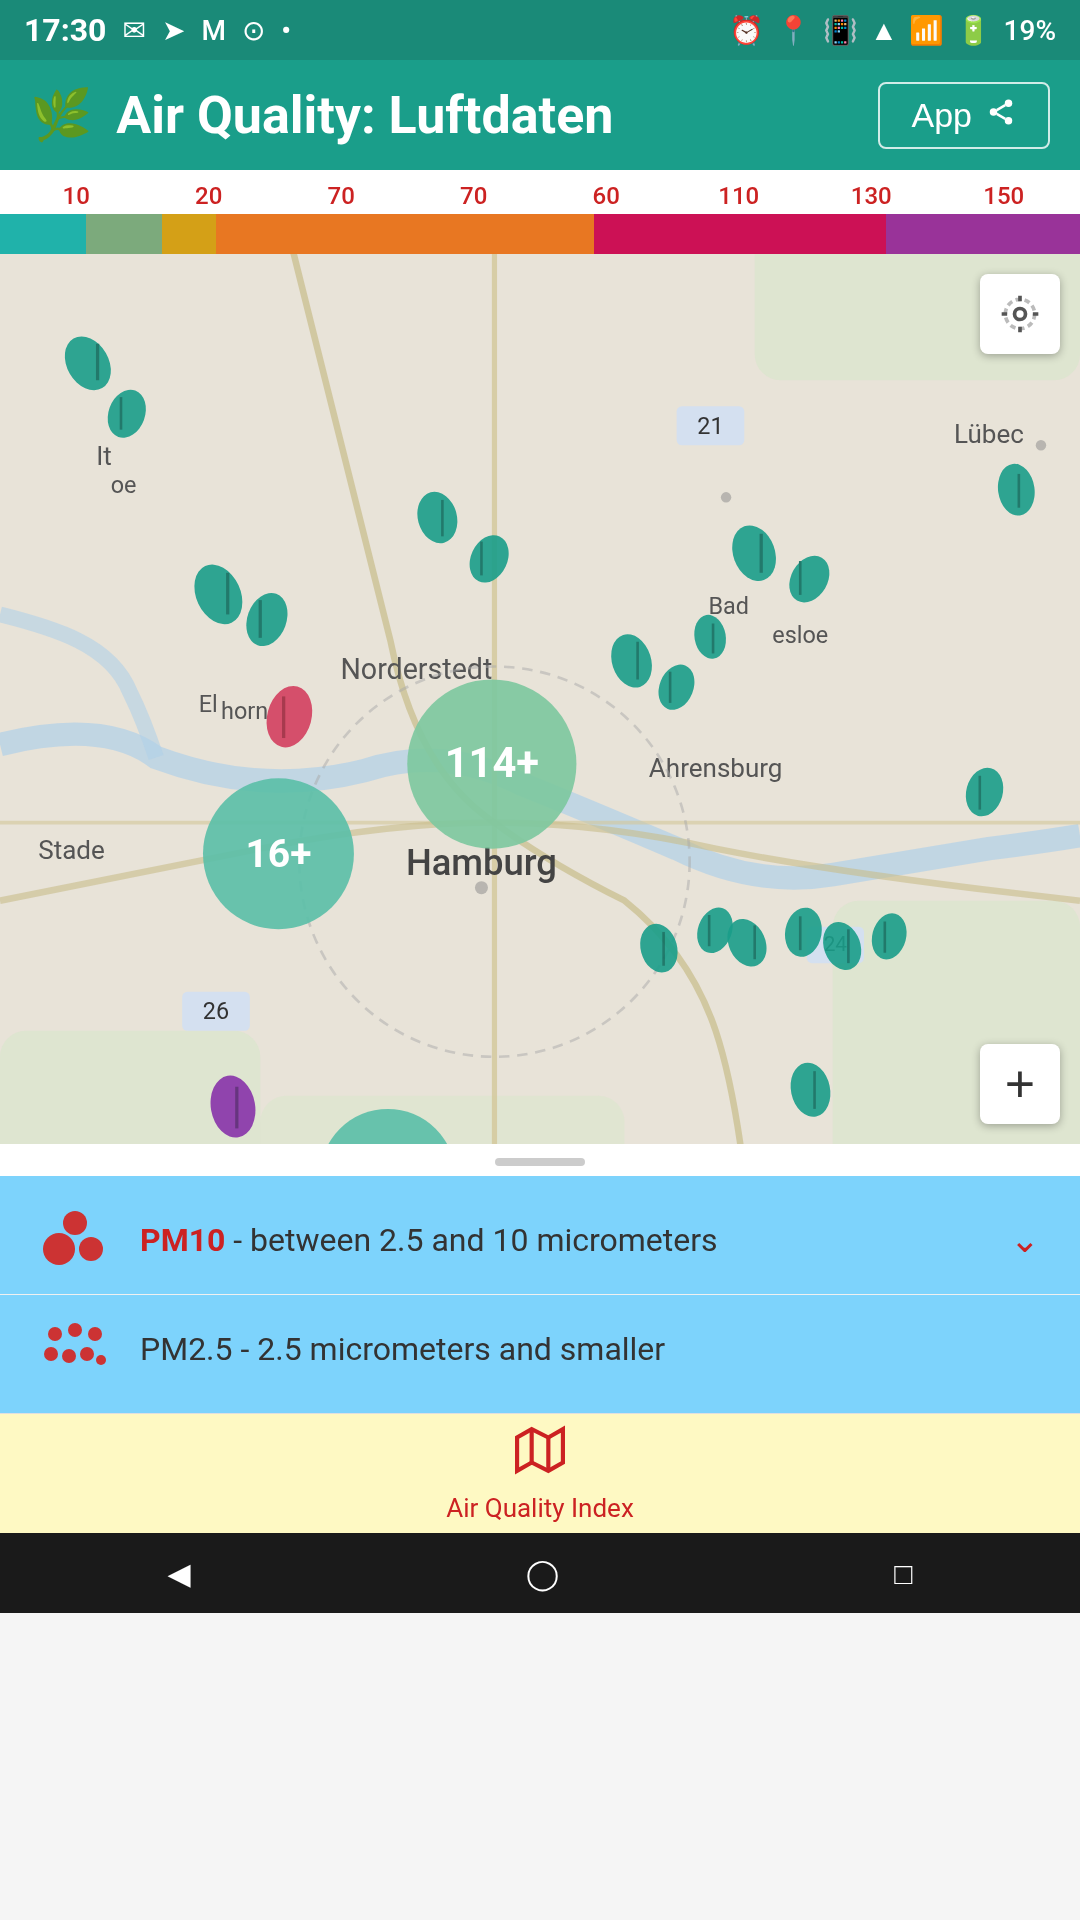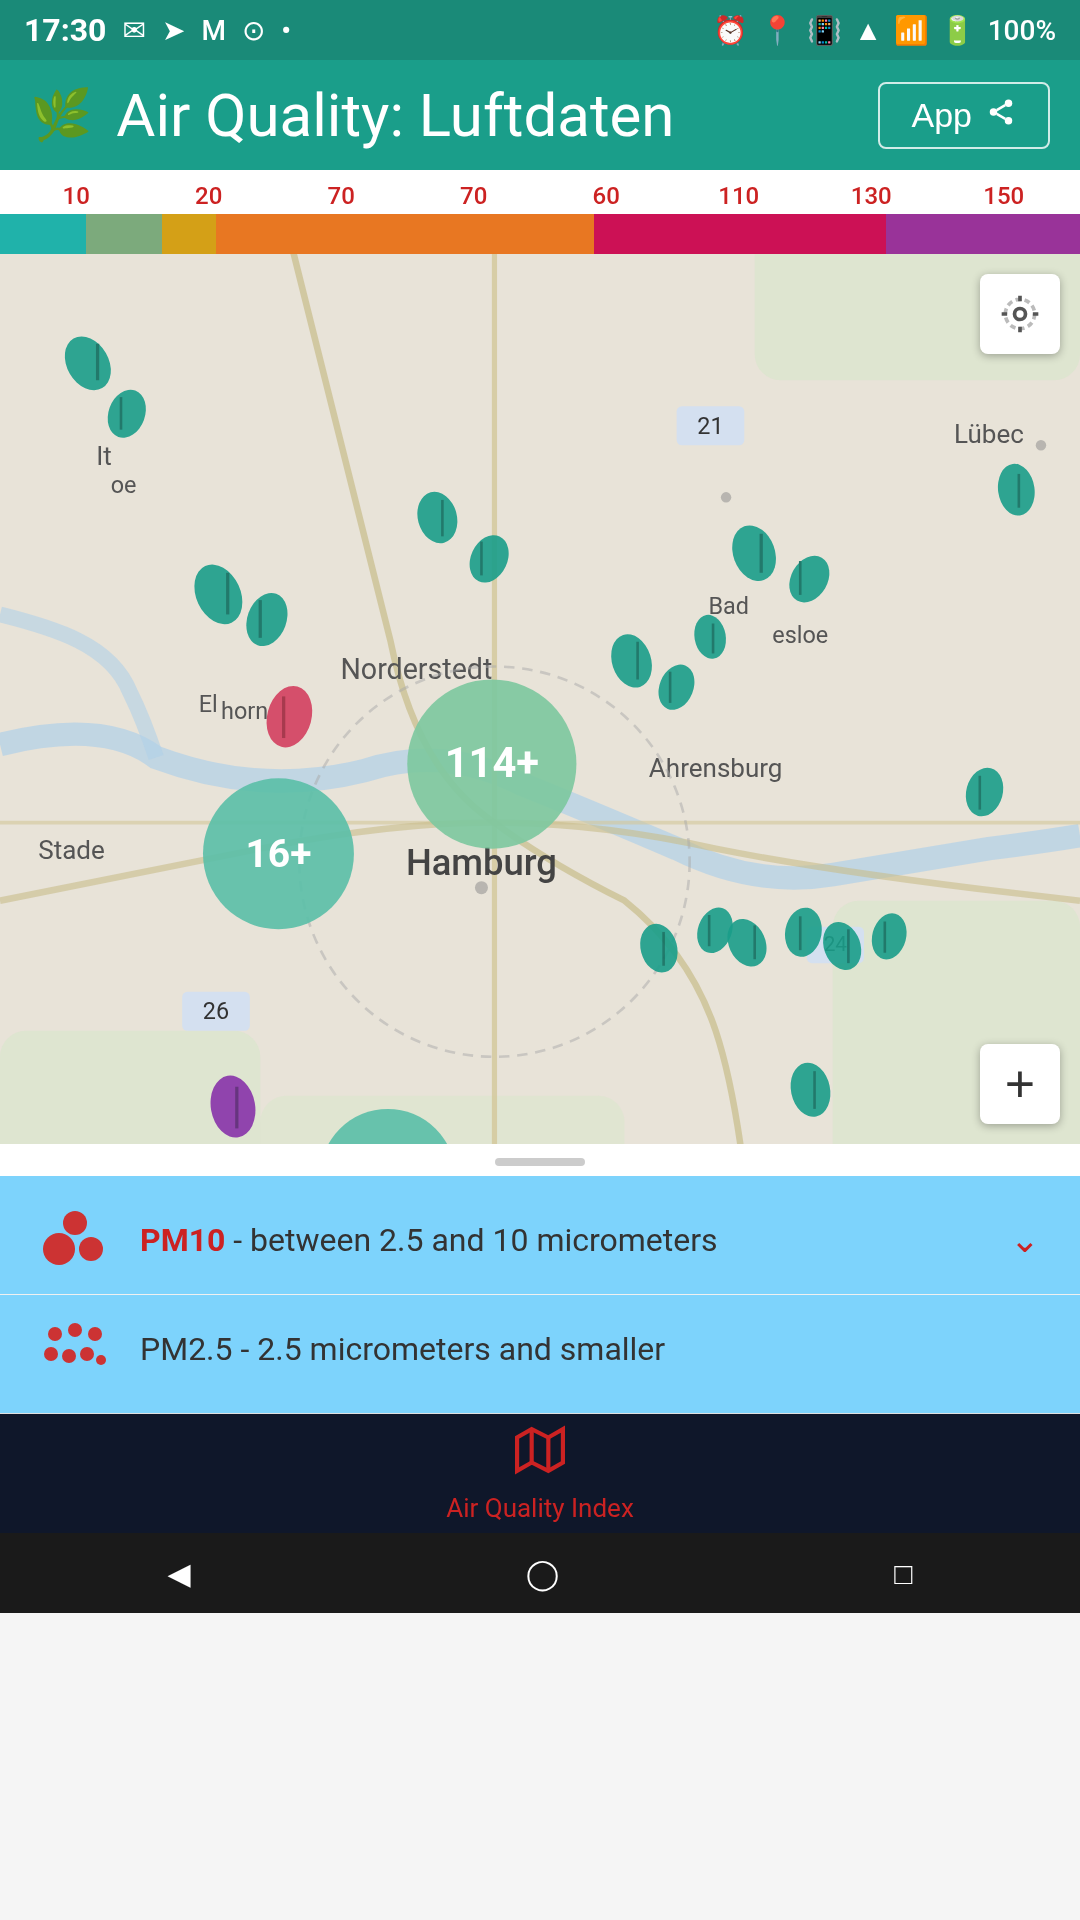--- a/index.html
+++ b/index.html
@@ -32,21 +32,21 @@
     .app-bar {
       background: #1a9e8a;
       color: white;
       height: 110px;
       display: flex;
       align-items: center;
       justify-content: space-between;
       padding: 0 30px;
     }
     .app-bar-left { display: flex; align-items: center; gap: 24px; }
-    .app-title { font-size: 60px; font-weight: 400; }
+    .app-title { font-size: 52px; font-weight: 700; }
     .app-share-btn {
       border: 2.5px solid rgba(255,255,255,0.8);
       border-radius: 8px;
       padding: 12px 32px;
       display: flex;
       align-items: flex-end;
       gap: 14px;
       font-size: 34px;
       color: white;
       background: transparent;
@@ -188,21 +188,21 @@
       font-weight: bold;
       color: #cc2222;
     }
     .legend-chevron {
       color: #cc2222;
       font-size: 36px;
     }
 
     
     .bottom-nav {
-      background: #0f172a;
+      background: #fef9c3;
       border-top: 1px solid #e0e0e0;
       height: 120px;
       display: flex;
       align-items: flex-end;
     }
     .nav-item {
       flex: 1;
       display: flex;
       flex-direction: column;
       align-items: center;
@@ -252,21 +252,21 @@
     <span>⊙</span>
     <span>•</span>
   </div>
   <div class="status-right">
     <span>⏰</span>
     <span>📍</span>
     <span>📳</span>
     <span>▲</span>
     <span>📶</span>
     <span>🔋</span>
-    <span>100%</span>
+    <span>19%</span>
   </div>
 </div>
 
 <div class="app-bar">
   <div class="app-bar-left">
     <span style="font-size:50px;">🌿</span>
     <span class="app-title">Air Quality: Luftdaten</span>
   </div>
   <button class="app-share-btn">
     <span>App</span>

